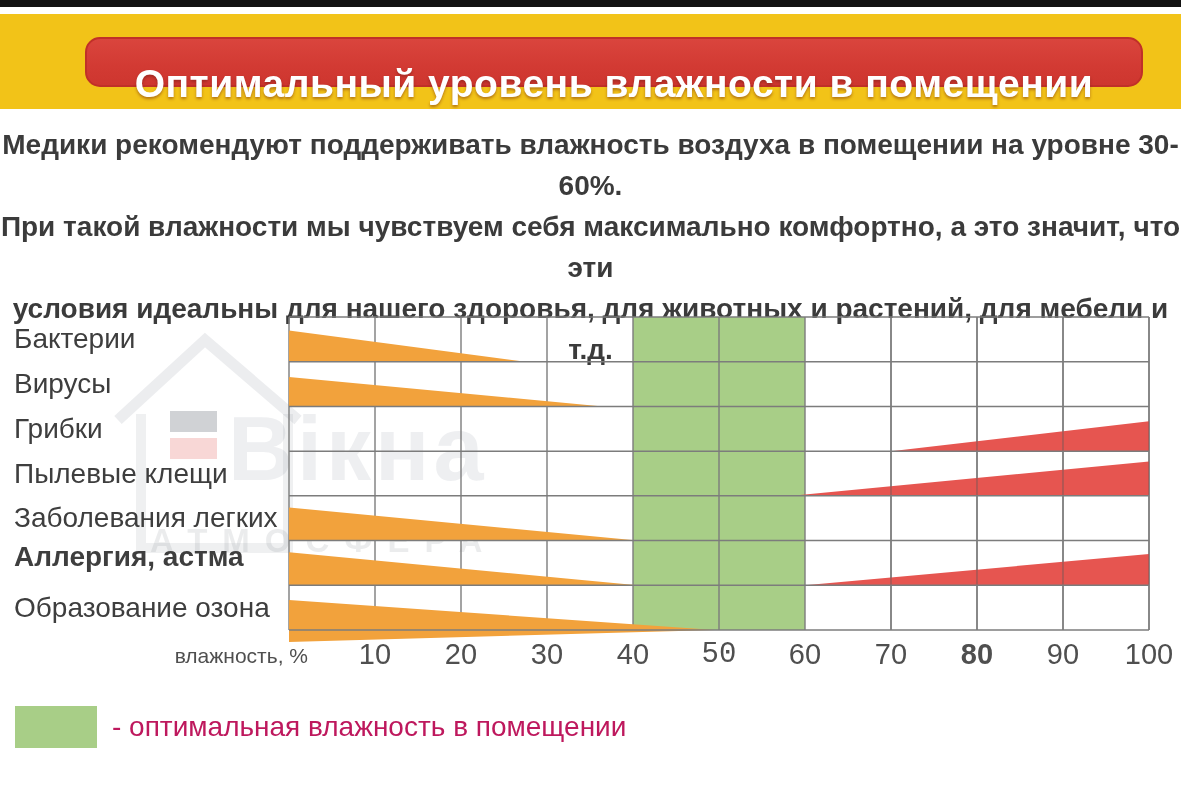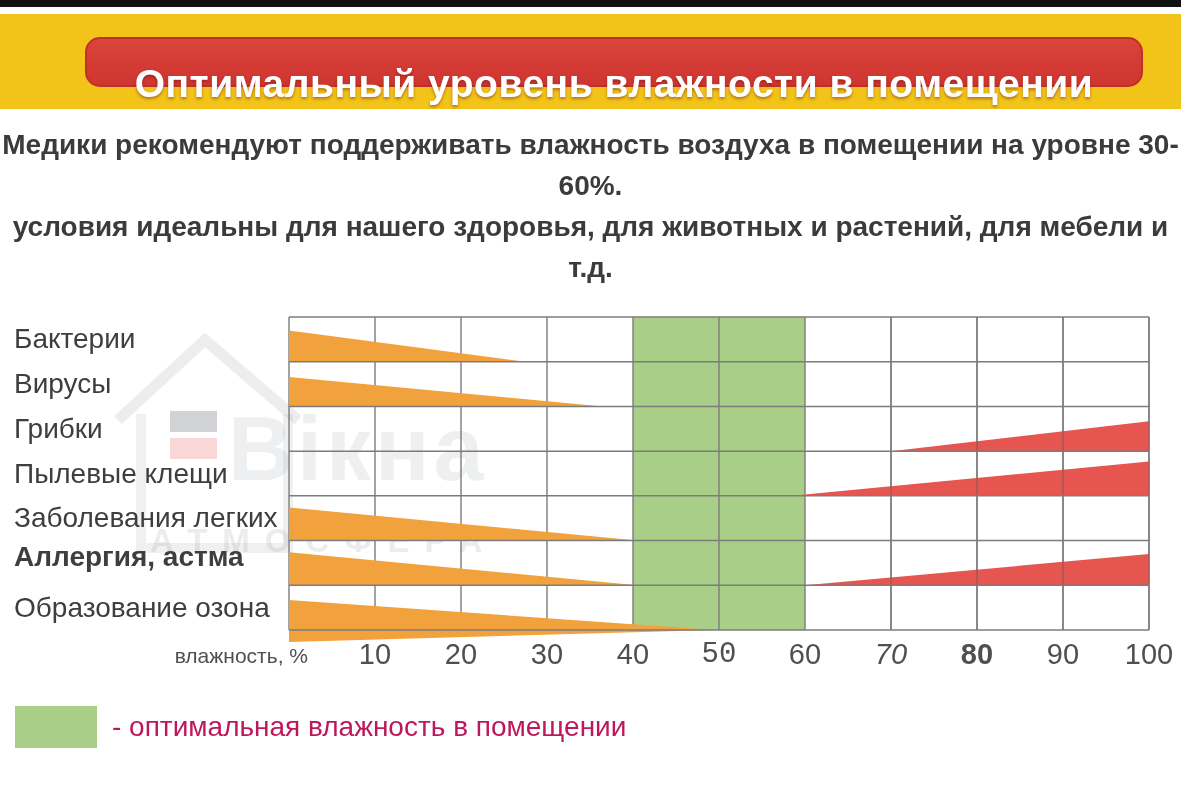--- a/index.html
+++ b/index.html
@@ -71,20 +71,21 @@
   <div class="topbar"></div>
   <div class="band" style="background: rgb(242, 195, 24);">
     <div class="title-box">
       <h1>Оптимальный уровень влажности в помещении</h1>
     </div>
   </div>
 
 
   <div class="intro">
     <div>Медики рекомендуют поддерживать влажность воздуха в помещении на уровне 30-60%.</div>
+    <div>При такой влажности мы чувствуем себя максимально комфортно, а это значит, что эти</div>
     <div>условия идеальны для нашего здоровья, для животных и растений, для мебели и т.д.</div>
   </div>
 
   <div class="wm-logo">
     <svg width="1181" height="785">
       <polyline points="118,420 205,340 298,420" fill="none" stroke="rgba(120,130,140,0.14)" stroke-width="11"></polyline>
       <polyline points="141,414 141,548 288,548 288,414" fill="none" stroke="rgba(120,130,140,0.12)" stroke-width="10"></polyline>
       <rect x="170" y="411" width="47" height="21" fill="rgba(150,155,162,0.45)"></rect>
       <rect x="170" y="438" width="47" height="21" fill="rgba(236,150,148,0.38)"></rect>
     </svg>
@@ -136,21 +137,21 @@
       <div class="cat-label" style="top: 557px; font-weight: bold;">Аллергия, астма</div>
       <div class="cat-label" style="top: 607.643px;">Образование озона</div>
     </div>
   <div id="x-ticks">
       <div class="x-tick" style="left: 375px;">10</div>
       <div class="x-tick" style="left: 461px;">20</div>
       <div class="x-tick" style="left: 547px;">30</div>
       <div class="x-tick" style="left: 633px;">40</div>
       <div class="x-tick" style="left: 719px; font-family: Liberation Mono, monospace;">50</div>
       <div class="x-tick" style="left: 805px;">60</div>
-      <div class="x-tick" style="left: 891px; font-style: italic;">70</div>
+      <div class="x-tick" style="left: 891px;">70</div>
       <div class="x-tick" style="left: 977px; font-weight: bold;">80</div>
       <div class="x-tick" style="left: 1063px;">90</div>
       <div class="x-tick" style="left: 1149px;">100</div>
     </div>
   <div class="x-axis-title">влажность, %</div>
 
   <div class="legend-swatch" style="background: rgb(168, 206, 135);"></div>
   <div class="legend-label">- оптимальная влажность в помещении</div>
 
 </div>

